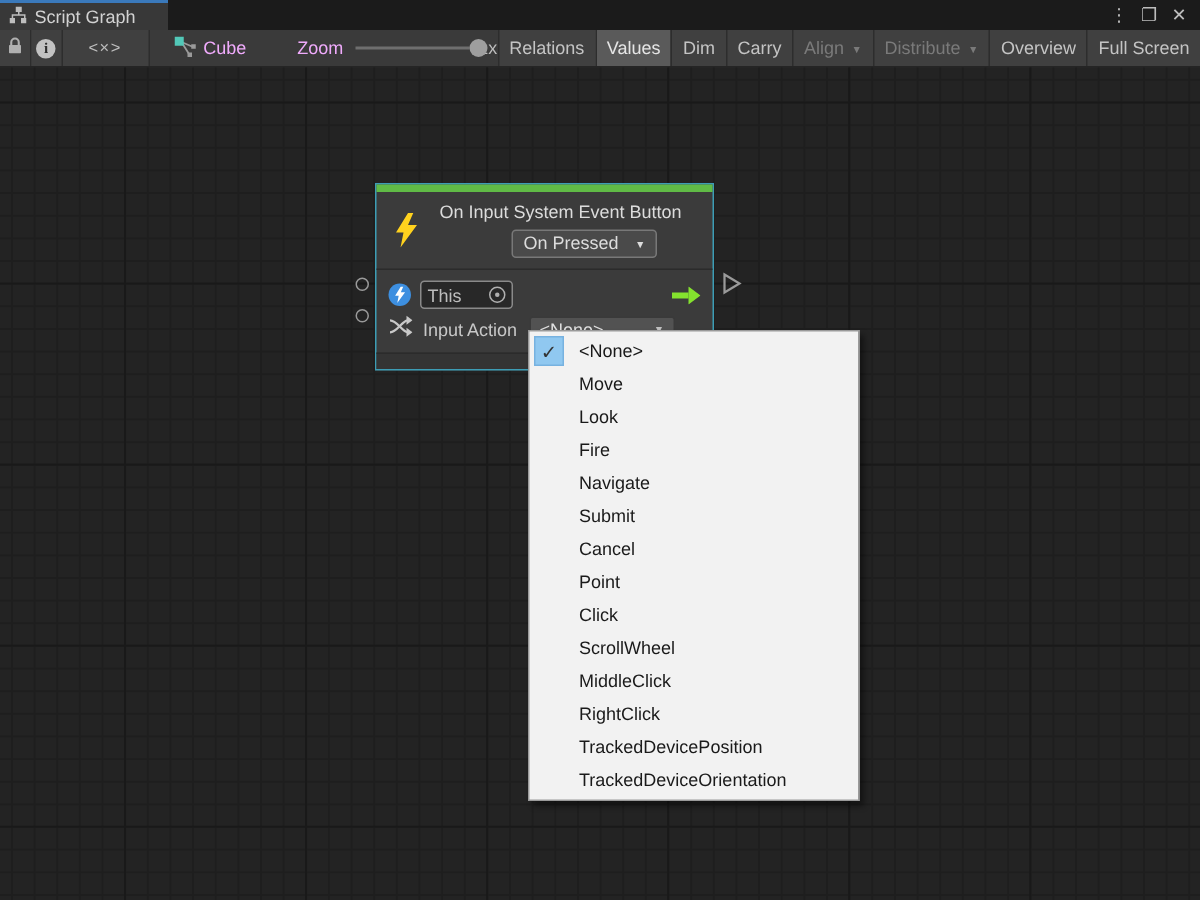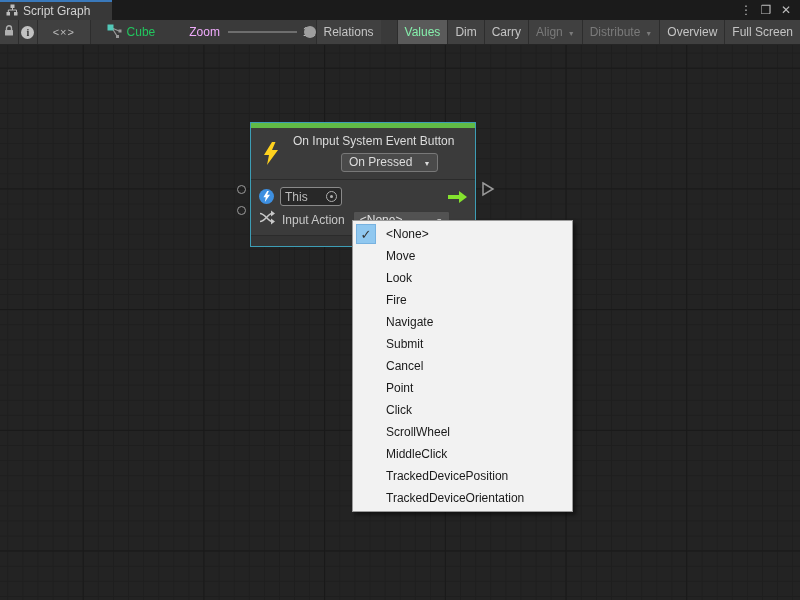--- a/index.html
+++ b/index.html
@@ -17,30 +17,30 @@
   .win-btn { color: #bdbdbd; font-size: 12px; width: 16px; text-align: center; cursor: default; }
 
   
   .toolbar { position: absolute; left: 0; top: 20px; width: 800px; height: 25px;
              background: #3a3a3a; border-bottom: 1px solid #252525;
              display: flex; align-items: stretch; color: #c4c4c4; font-size: 12px; }
   .tbtn { display: flex; align-items: center; justify-content: center;
           background: #404040; border-right: 1px solid #2d2d2d; }
   .tbtn.icon-btn { width: 25px; }
   .tbtn.code-btn { width: 70px; color: #bdbdbd; font-size: 11px; letter-spacing: 1px; }
-  .crumb { display: flex; align-items: center; gap: 5px; margin-left: 16px; color: #22c55e; }
+  .crumb { display: flex; align-items: center; gap: 5px; margin-left: 16px; color: #f0abfc; }
   .zoom-label { margin-left: 34px; align-self: center; color: #f0abfc; }
   .slider { margin-left: 8px; align-self: center; position: relative; width: 92px; height: 12px; }
   .slider .track { position: absolute; left: 0; right: 0; top: 5px; height: 2px; background: #6e6e6e; }
   .slider .handle { position: absolute; top: 0; left: 76px; width: 12px; height: 12px;
                     border-radius: 50%; background: #9e9e9e; }
   .zoom-value { margin-left: 6px; align-self: center; color: #bdbdbd; }
   .toolbar-right { margin-left: auto; display: flex; align-items: stretch; }
   .toolbar-right .tbtn { padding: 0 7px; border-left: 1px solid #2d2d2d; border-right: none; white-space: nowrap; }
-  .tbtn.active { background: #5a5a5a; color: #86efac; margin-left: 16px; }
+  .tbtn.active { background: #5a5a5a; color: #e5e5e5; }
   .tbtn.disabled { color: #7a7a7a; }
   .caret { font-size: 7px; margin-left: 5px; position: relative; top: 1px; }
   .info-circle { width: 13px; height: 13px; border-radius: 50%; background: #c2c2c2;
                  color: #2e2e2e; font-size: 10px; font-weight: bold; line-height: 13px;
                  text-align: center; font-family: "Liberation Serif", serif; }
 
   
   .canvas { position: absolute; left: 0; top: 45px; width: 800px; height: 555px;
             background-color: #232323;
             background-image:
@@ -279,20 +279,23 @@
         <div class="menu-item">
           <span>Click</span>
         </div>
         <div class="menu-item">
           <span>ScrollWheel</span>
         </div>
         <div class="menu-item">
           <span>MiddleClick</span>
         </div>
         <div class="menu-item">
+          <span>RightClick</span>
+        </div>
+        <div class="menu-item">
           <span>TrackedDevicePosition</span>
         </div>
         <div class="menu-item">
           <span>TrackedDeviceOrientation</span>
         </div>
       </div>
 
   </div>
 </div>
 

